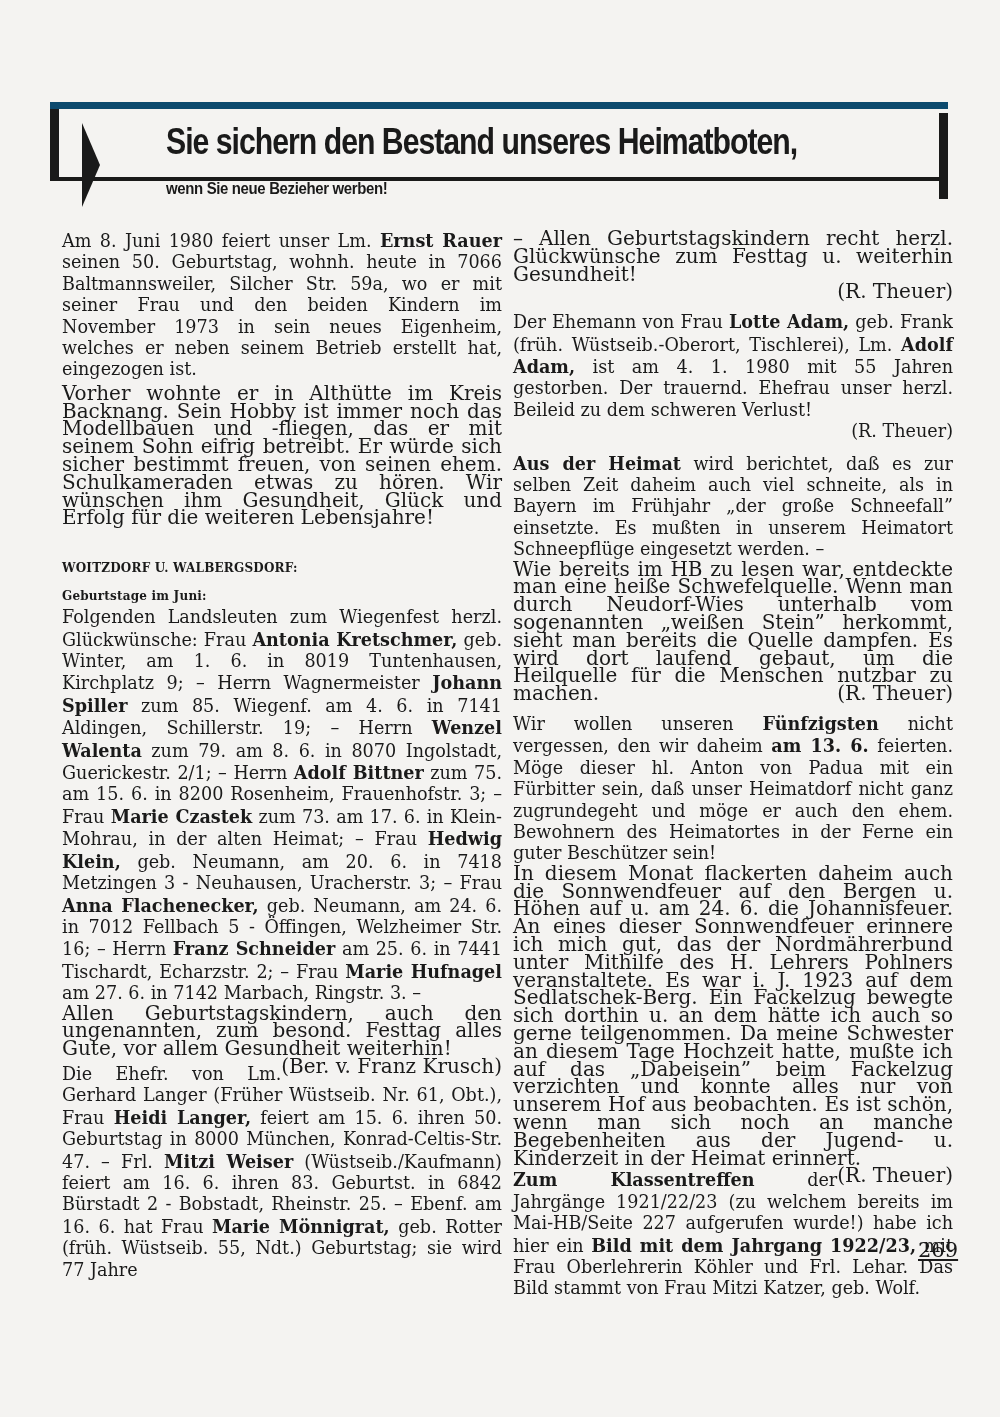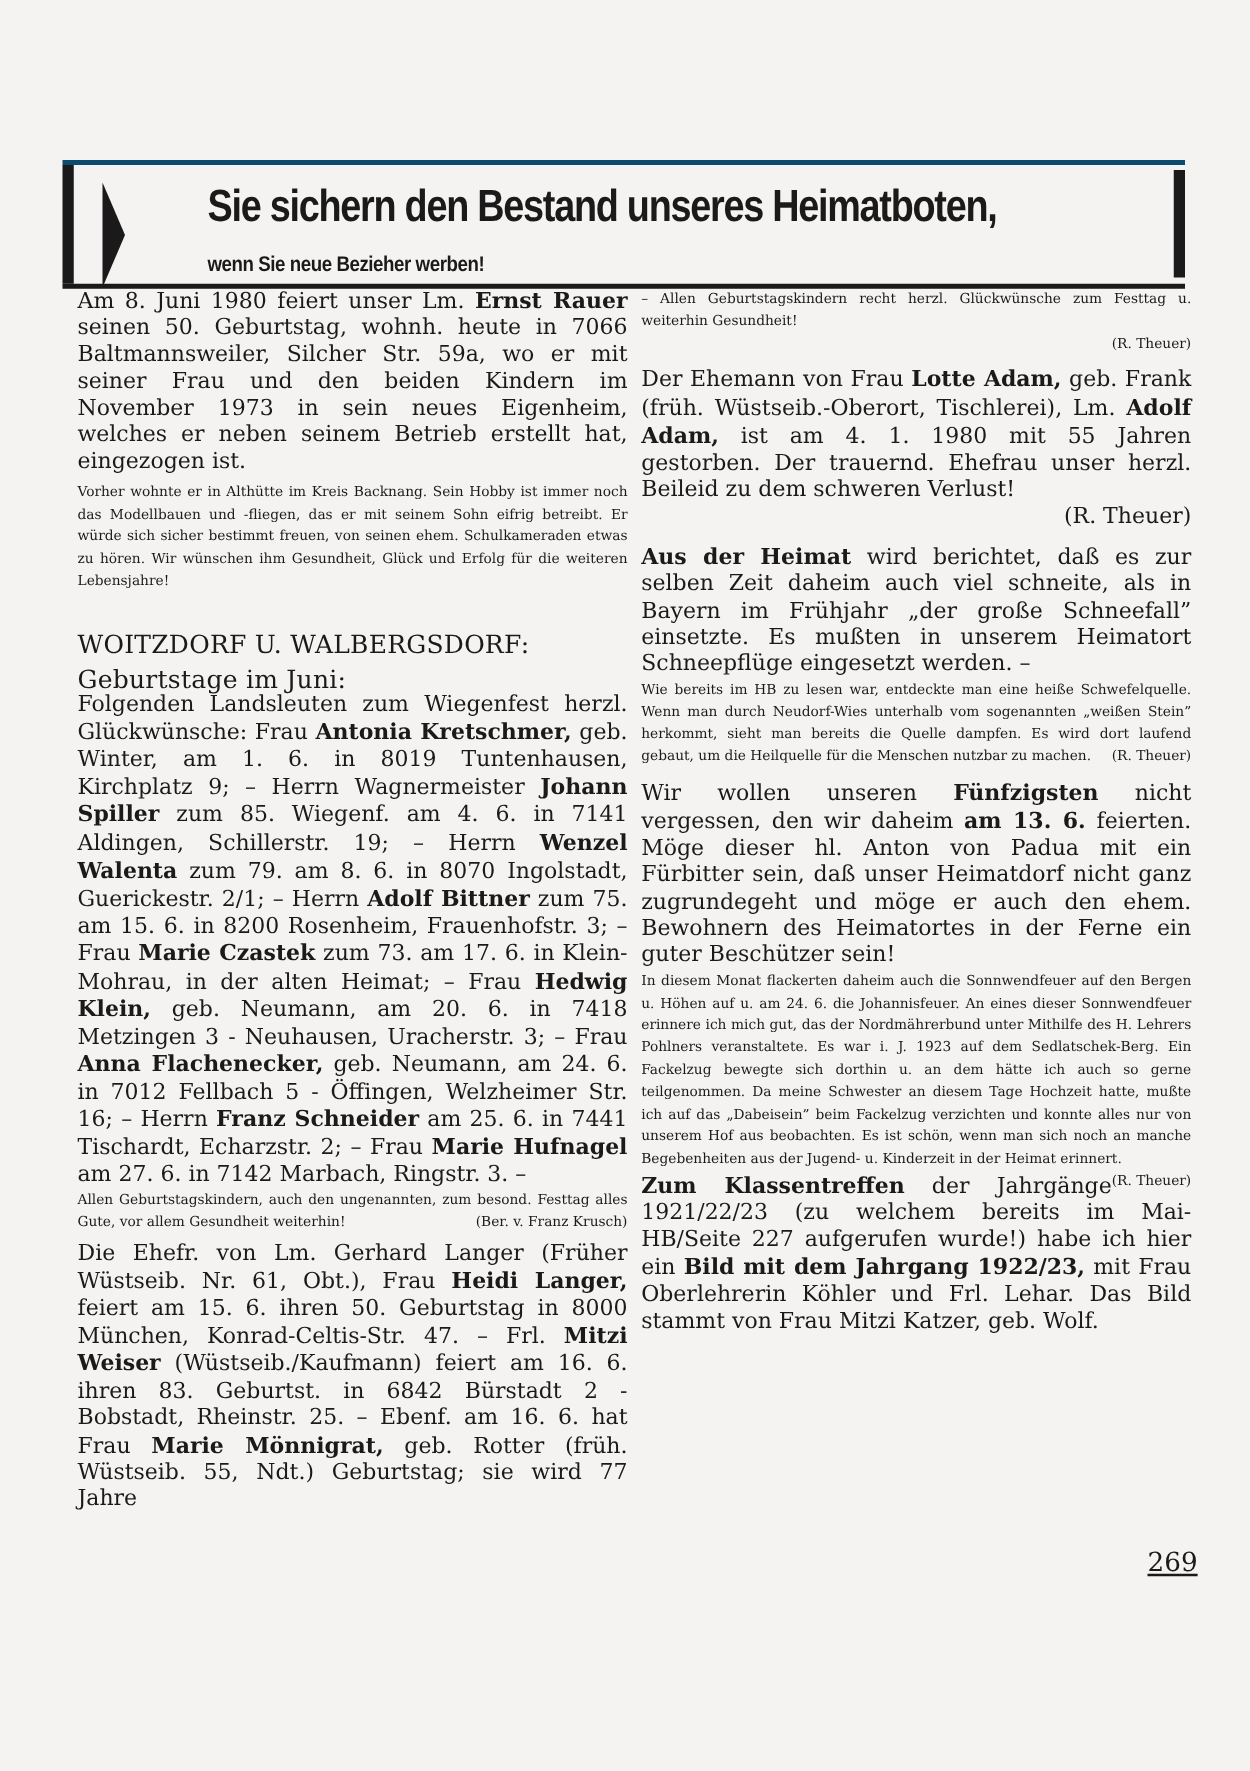--- a/index.html
+++ b/index.html
@@ -5,24 +5,23 @@
     html, body { margin: 0; padding: 0; }
     body {
       width: 1000px; height: 1417px;
       background: #f4f3f1;
       color: #1a1a1a;
       font-family: "DejaVu Serif", "Liberation Serif", serif;
       position: relative;
       overflow: hidden;
     }
     .banner {
-      position: absolute; left: 50px; top: 102px; width: 898px; height: 103px;
-      border-top: 4px solid #0c4a6e; border-bottom: 4px solid #1a1a1a;
+      position: absolute; left: 50px; top: 102px; width: 898px; height: 79px;
+      border-top: 7px solid #0c4a6e; border-bottom: 4px solid #1a1a1a;
       box-sizing: border-box;
-      margin-top: 26px;
     }
     .banner .bar-left { position: absolute; left: 0; top: 0; width: 9px; height: 100%; background: #1a1a1a; }
     .banner .bar-right { position: absolute; right: 0; top: 4px; width: 9px; height: 86px; background: #1a1a1a; }
     .banner .arrow {
       position: absolute; left: 32px; top: 14px; width: 0; height: 0;
       border-top: 42px solid transparent; border-bottom: 42px solid transparent;
       border-left: 18px solid #1a1a1a;
     }
     .banner .headline {
       position: absolute; left: 116px; top: 12px;
@@ -34,24 +33,24 @@
       position: absolute; left: 116px; top: 70px;
       font-family: "Liberation Sans", "DejaVu Sans", sans-serif;
       font-weight: bold; font-size: 17px; letter-spacing: -0.4px;
       transform: scaleX(0.88); transform-origin: left center; white-space: nowrap;
     }
     .col { position: absolute; top: 230px; width: 440px; }
     .col.left { left: 62px; }
     .col.right { left: 513px; }
     p { margin: 0; text-align: justify; hyphens: manual; }
     .lg { font-size: 17.6px; line-height: 21.4px; }
-    .sm { font-size: 11px; line-height: 17.8px; }
+    .sm { font-size: 20px; line-height: 17.8px; }
     b { font-weight: bold; }
     .sig { text-align: right; display: block; }
-    .head { font-weight: normal; font-size: 20px; line-height: 22px; letter-spacing: 0.2px; }
+    .head { font-weight: bold; font-size: 12px; line-height: 22px; letter-spacing: 0.2px; }
     .gap-l { margin-top: 22px; }
     .gap-s { margin-top: 10px; }
     .gap-xs { margin-top: 4px; }
     .page-number { position: absolute; left: 918px; top: 1238px; font-size: 21px; text-decoration: underline; }
   </style>
 </head>
 <body>
 
 <div class="banner">
   <div class="bar-left"></div>

